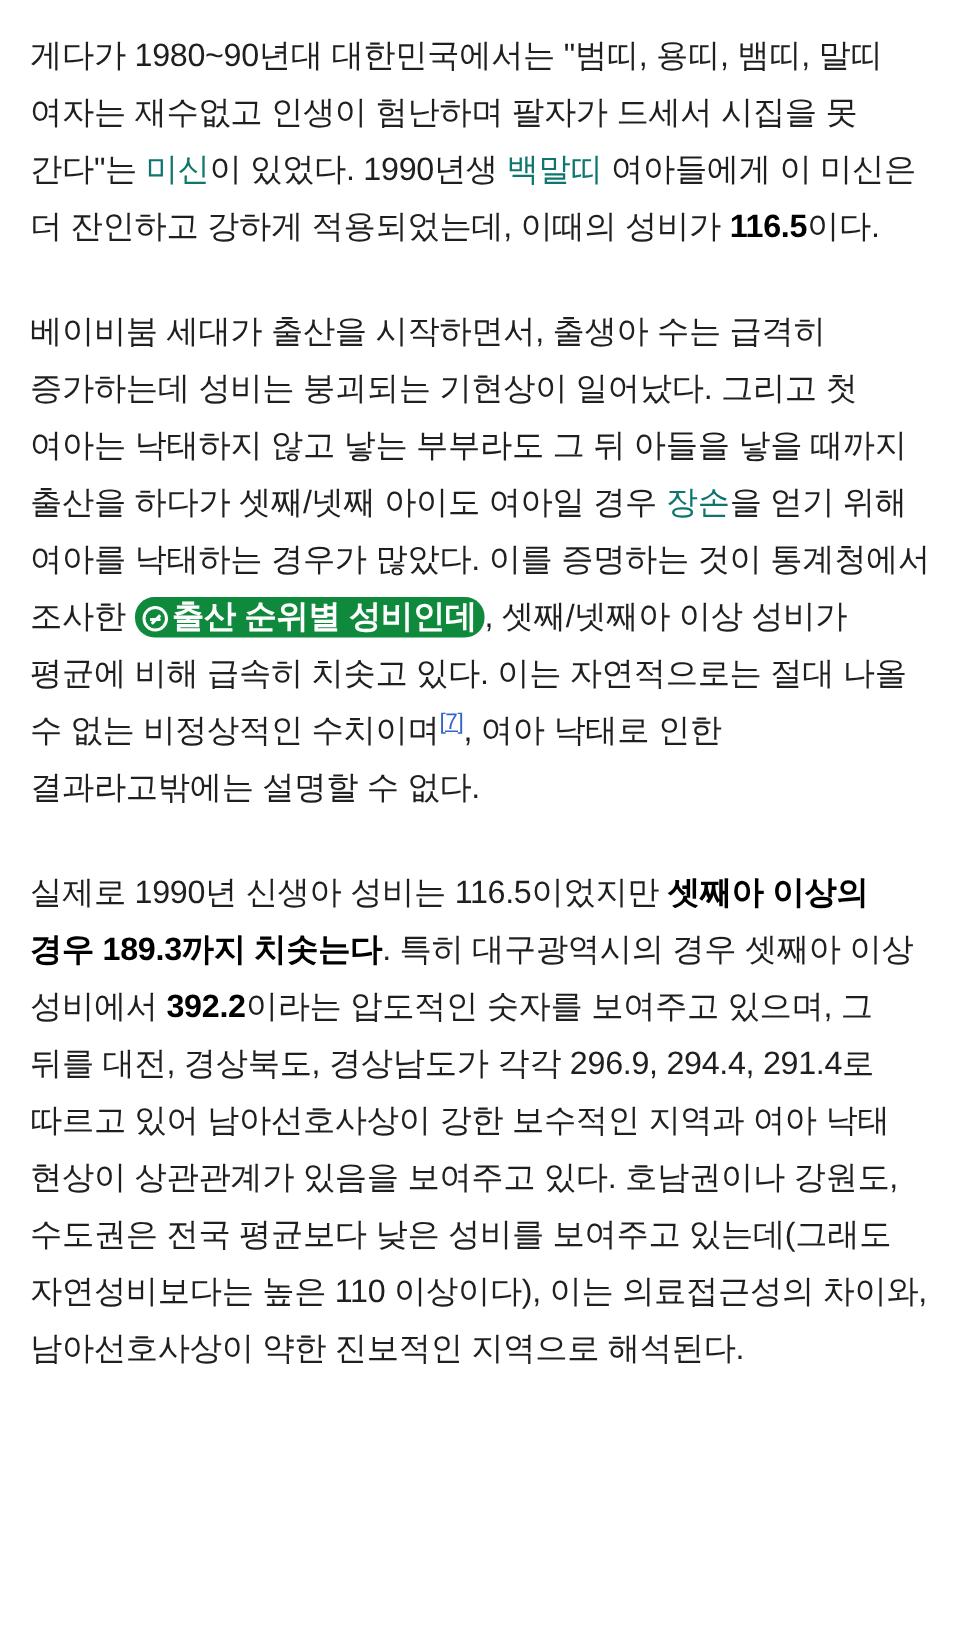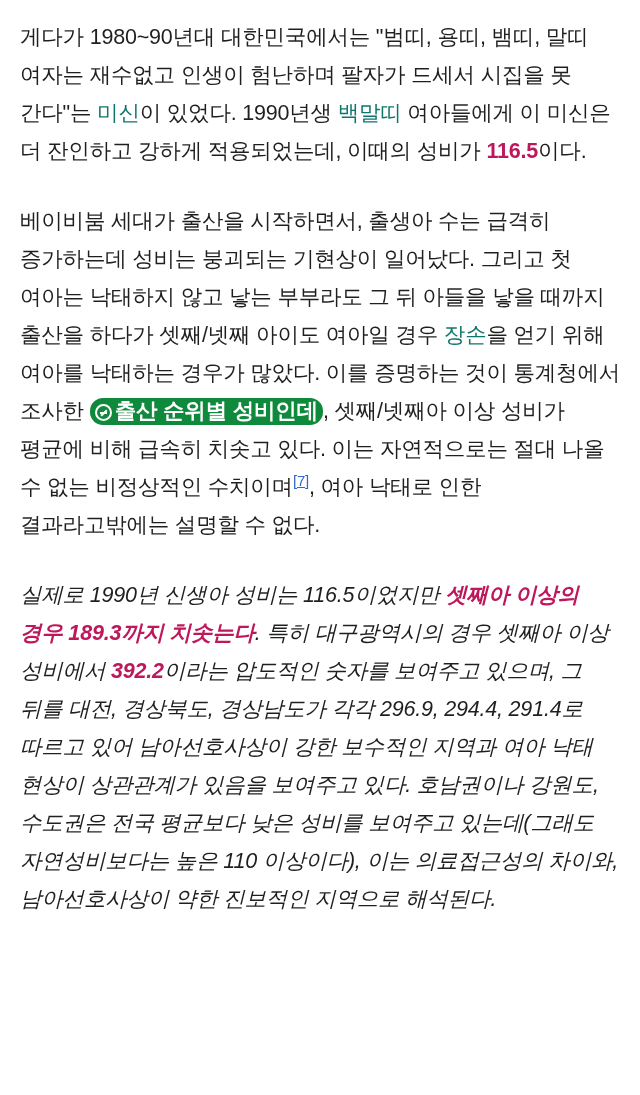--- a/index.html
+++ b/index.html
@@ -22,28 +22,28 @@
     background: #ffffff;
   }
   .para {
     font-size: 21.5px;
     line-height: 38px;
     letter-spacing: -0.2px;
     word-break: keep-all;
     margin: 0 0 32px 0;
     color: #1f1f1f;
   }
-  .para:last-child { margin-bottom: 0; font-style: italic; }
+  .para:last-child { margin-bottom: 0; }
   .link {
     color: #0f766e;
     text-decoration: none;
   }
   .bold {
     font-weight: bold;
-    color: #be185d;
+    color: #000000;
   }
   .ref {
     color: #3366cc;
     font-size: 15px;
     vertical-align: super;
     line-height: 0;
   }
   .annot {
     background: #0f8a3d;
     color: #ffffff;

